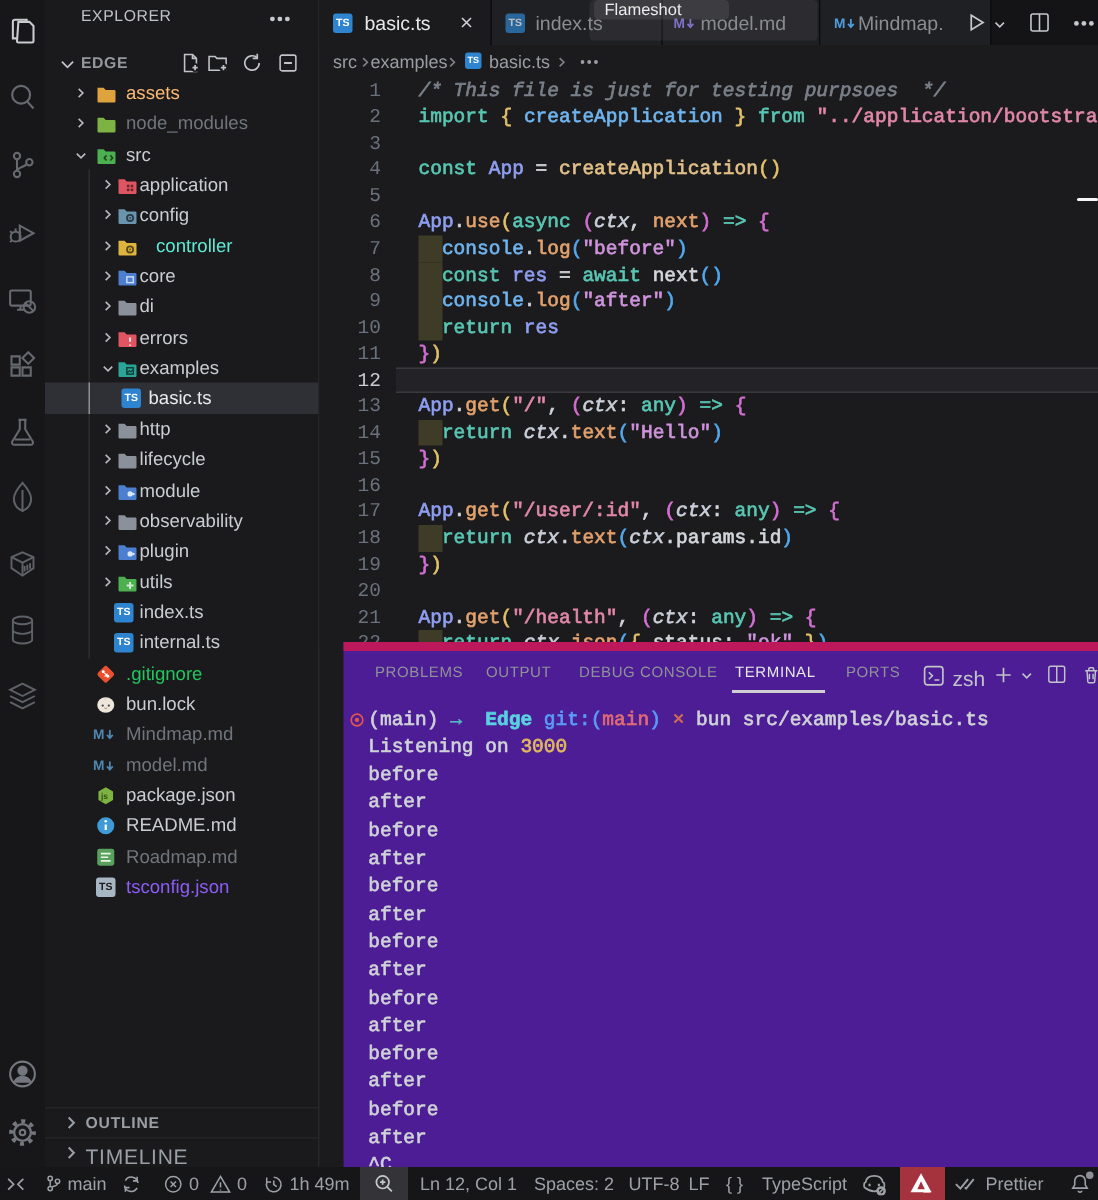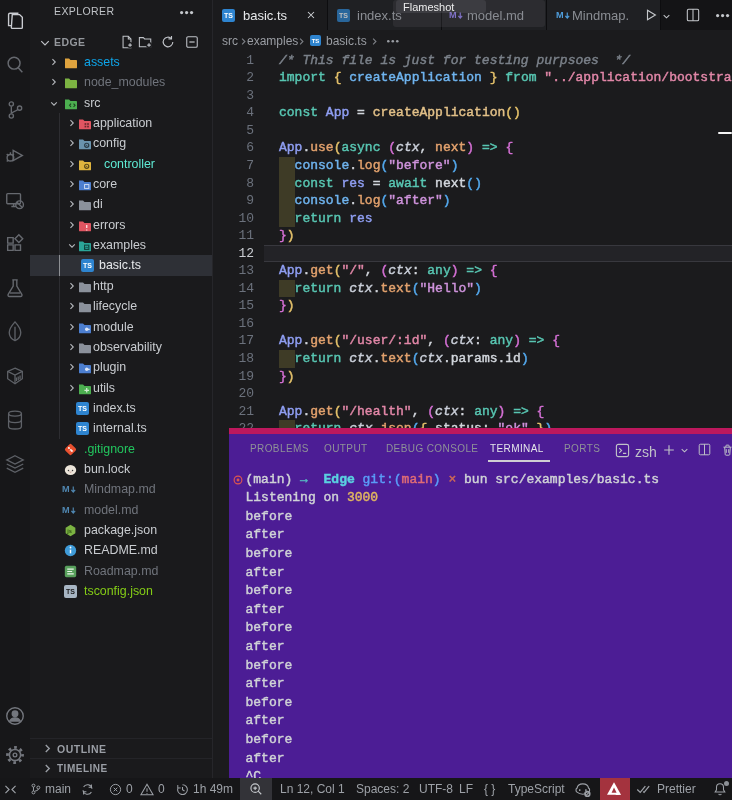--- a/index.html
+++ b/index.html
@@ -125,21 +125,21 @@
     </svg>
 <div class="a" style="left:28.5px;top:113px;width:1px;height:326px;background:#2d2d31"></div>
 <div id="tree">
       <div class="trow" style="top:52px">
         <svg class="a" style="left:19px;top:5px" width="10" height="10" viewBox="0 0 16 16" fill="none" stroke="#b4b7bc" stroke-width="1.8">
           <path d="M5.5 3.5L10 8l-4.5 4.5"></path>
         </svg>
         <svg class="a" style="left:34px;top:4.5px" width="14" height="12" viewBox="0 0 16 14">
           <path d="M1 1.8h4.7l1.7 1.7H14a1 1 0 0 1 1 1v7.7a1 1 0 0 1-1 1H2a1 1 0 0 1-1-1z" fill="#dfa33e"></path>
         </svg>
-        <span class="lbl" style="left:54px;color:#0ea5e9">assets</span>
+        <span class="lbl" style="left:54px;color:#fdba74">assets</span>
       </div>
 <div class="trow" style="top:72px">
         <svg class="a" style="left:19px;top:5px" width="10" height="10" viewBox="0 0 16 16" fill="none" stroke="#b4b7bc" stroke-width="1.8">
           <path d="M5.5 3.5L10 8l-4.5 4.5"></path>
         </svg>
         <svg class="a" style="left:34px;top:4.5px" width="14" height="12" viewBox="0 0 16 14">
           <path d="M1 1.8h4.7l1.7 1.7H14a1 1 0 0 1 1 1v7.7a1 1 0 0 1-1 1H2a1 1 0 0 1-1-1z" fill="#7cb342"></path>
         </svg>
         <span class="lbl" style="left:54px;color:#70747c">node_modules</span>
       </div>
@@ -352,33 +352,33 @@
       </div>
 <div class="trow" style="top:561px">
         <svg class="a" style="left:34px;top:4px" width="13" height="13" viewBox="0 0 16 16">
           <rect x="1" y="1" width="14" height="14" rx="2" fill="#58a05c"></rect>
           <path d="M4 5h8M4 8h6M4 11h8" stroke="#eaf5ea" stroke-width="1.4"></path>
         </svg>
         <span class="lbl" style="left:54px;color:#70747c">Roadmap.md</span>
       </div>
 <div class="trow" style="top:581px">
         <div class="a" style="left:34px;top:4px;width:13px;height:13px;background:#a8b6c4;border-radius:2px;color:#1a1a1c;font-size:7px;font-weight:bold;text-align:center;line-height:14px">TS</div>
-        <span class="lbl" style="left:54px;color:#84cc16">tsconfig.json</span>
+        <span class="lbl" style="left:54px;color:#8b5cf6">tsconfig.json</span>
       </div>
     </div>
 <div class="a" style="left:0;top:738px;width:183px;height:1px;background:#242428"></div>
 <svg class="a" style="left:12px;top:743px" width="11" height="11" viewBox="0 0 16 16" fill="none" stroke="#9a9ea5" stroke-width="2">
       <path d="M5.5 3l5 5-5 5"></path>
     </svg>
 <div class="a" style="left:27px;top:743px;font-size:10.5px;font-weight:bold;letter-spacing:0.5px;color:#9a9ea5">OUTLINE</div>
 <div class="a" style="left:0;top:758px;width:183px;height:1px;background:#242428"></div>
 <svg class="a" style="left:12px;top:763px" width="11" height="11" viewBox="0 0 16 16" fill="none" stroke="#9a9ea5" stroke-width="2">
       <path d="M5.5 3l5 5-5 5"></path>
     </svg>
-<div class="a" style="left:27px;top:763px;font-size:10px;font-weight:bold;letter-spacing:0.5px;color:#9a9ea5">TIMELINE</div>
+<div class="a" style="left:27px;top:763px;font-size:14px;font-weight:normal;letter-spacing:0.5px;color:#9a9ea5">TIMELINE</div>
 </div>
 <div class="a" id="sideborder"></div>
 <div class="a" id="tabs">
 <div class="tab" style="left:0;width:114px;background:#1b1b1d">
       <div class="a" style="left:9px;top:8.5px;width:13px;height:13px;background:#2e84cf;border-radius:2px;color:#fff;font-size:7px;font-weight:bold;text-align:center;line-height:14px;opacity:1">TS</div>
       <span class="tlbl" style="left:30px;color:#e6e8ea">basic.ts</span>
 <svg class="a" style="left:92px;top:9px" width="12" height="12" viewBox="0 0 16 16" fill="none" stroke="#d0d3d7" stroke-width="1.4">
         <path d="M4 4l8 8M12 4l-8 8"></path>
       </svg>
     </div>

